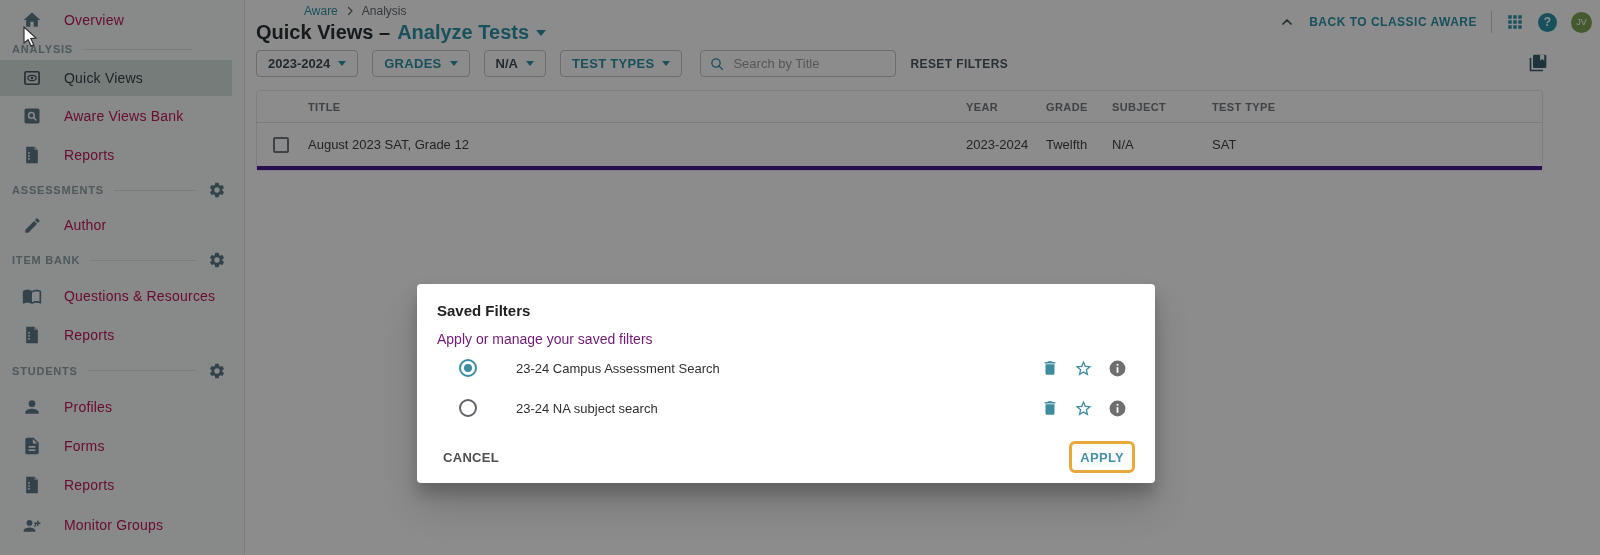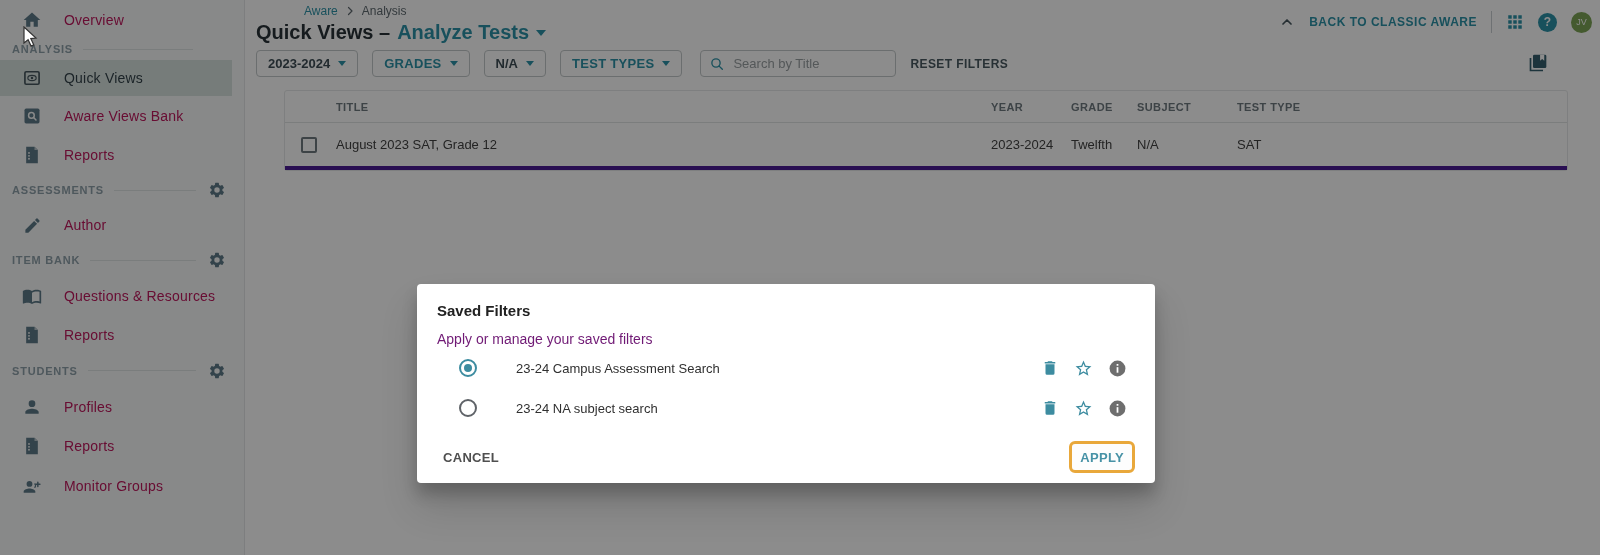--- a/index.html
+++ b/index.html
@@ -42,21 +42,21 @@
   .chip { height:27px; border:1px solid #C4C8CA; border-radius:4px; display:flex; align-items:center; gap:8px; padding:0 11px; font-size:13px; font-weight:600; cursor:pointer; background:#fff; }
   .chip.val { color:#3E4E56; }
   .chip.lab { color:#2D93A8; letter-spacing:.3px; }
   .search-box { height:27px; width:196px; border:1px solid #C4C8CA; border-radius:4px; display:flex; align-items:center; padding:0 8px; gap:8px; background:#fff; }
   .search-box input { border:none; outline:none; font-size:13px; color:#3E4E56; width:140px; font-family:"Liberation Sans",sans-serif; background:transparent; }
   .search-box input::placeholder { color:#9AA0A3; }
   .reset-btn { font-size:12px; font-weight:700; color:#4A5A62; letter-spacing:.4px; cursor:pointer; padding:6px 4px; }
   .bookmark-btn { position:absolute; right:52px; top:53px; cursor:pointer; }
 
   
-  .table { position:absolute; left:11px; right:32px; top:90px; border:1px solid #E6E8E9; border-radius:3px; background:#fff;margin-left:28px; }
+  .table { position:absolute; left:11px; right:57px; top:90px; border:1px solid #E6E8E9; border-radius:3px; background:#fff; }
   .t-head { display:flex; align-items:center; height:32px; border-bottom:1px solid #E0E3E4; }
   .t-head span { font-size:11px; font-weight:700; color:#6F7A80; letter-spacing:.4px; }
   .t-row { display:flex; align-items:center; height:47px; border-bottom:4px solid #4c1d95; cursor:pointer; }
   .t-row span { font-size:13px; color:#424242; }
   .col-check { width:48px; display:flex; justify-content:center; flex:none; }
   .col-title { flex:1; padding-left:3px; }
   .col-year { width:80px; flex:none; }
   .col-grade { width:66px; flex:none; }
   .col-subject { width:100px; flex:none; }
   .col-testtype { width:330px; flex:none; }
@@ -201,20 +201,28 @@
 
     <div class="nav-item">
       <span class="icon-box">
         <svg class="sidbi" width="20" height="20" viewBox="0 0 24 24">
             <path d="M12 12a4 4 0 1 0-4-4 4 4 0 0 0 4 4zm0 2c-2.67 0-8 1.34-8 4v2h16v-2c0-2.66-5.33-4-8-4z"></path>
           </svg>
       </span>
       <span class="label">Profiles</span>
     </div>
 
+    <div class="nav-item">
+      <span class="icon-box">
+        <svg class="sidbi" width="20" height="20" viewBox="0 0 24 24">
+            <path d="M14 2H6a2 2 0 0 0-2 2v16a2 2 0 0 0 2 2h12a2 2 0 0 0 2-2V8zm2 16H8v-2h8zm0-4H8v-2h8zM13 9V3.5L18.5 9z"></path>
+          </svg>
+      </span>
+      <span class="label">Forms</span>
+    </div>
 
     <div class="nav-item" style="height:40px">
       <span class="icon-box">
         <svg width="20" height="20" viewBox="0 0 24 24">
             <path d="M5 2h10l4 4v16H5z" fill="#5E7B89"></path>
             <path d="M15 2l4 4h-4z" fill="#B9C6CC"></path>
             <circle cx="8.4" cy="9.5" r="1.1" fill="#F8F9F9"></circle>
             <circle cx="8.4" cy="13" r="1.1" fill="#F8F9F9"></circle>
             <circle cx="8.4" cy="16.5" r="1.1" fill="#F8F9F9"></circle>
           </svg>

